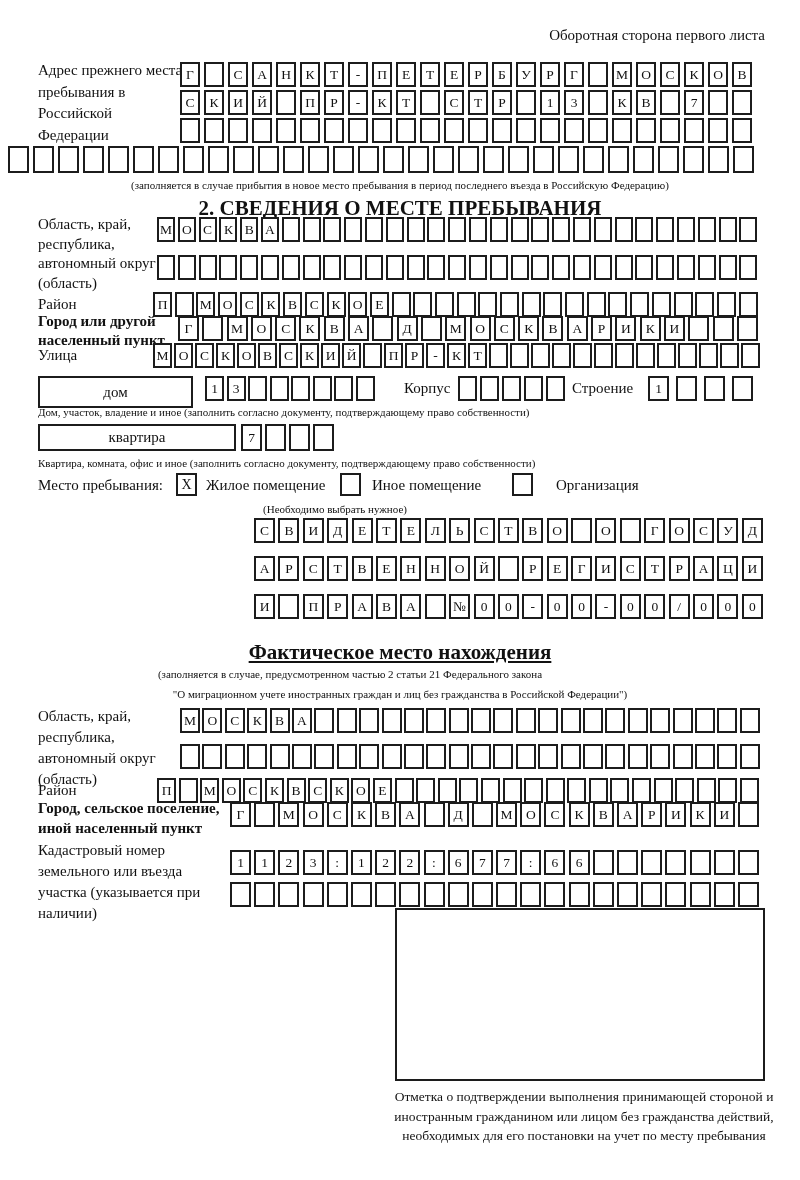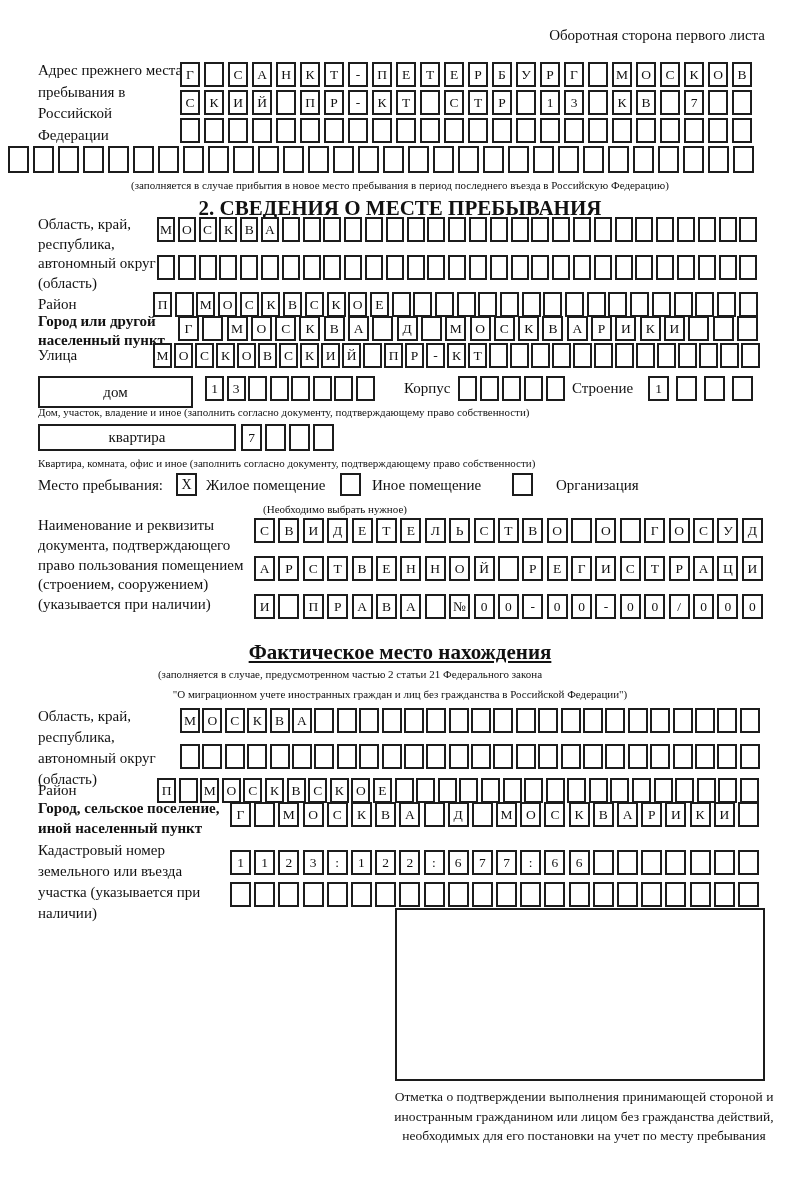--- a/index.html
+++ b/index.html
@@ -346,21 +346,20 @@
 
   <div class="lbl" style="left:38px;top:476px;">Место пребывания:</div>
   <div class="chk" style="left:176px;top:473px;">X</div>
   <div class="lbl" style="left:188px;top:476px;margin-left:18px;">Жилое помещение</div>
   <div class="chk" style="left:340px;top:473px;"></div>
   <div class="lbl" style="left:372px;top:476px;">Иное помещение</div>
   <div class="chk" style="left:512px;top:473px;"></div>
   <div class="lbl" style="left:556px;top:476px;text-align:center;">Организация</div>
   <div class="cap" style="left:190px;top:501px;width:290px;text-align:center;">(Необходимо выбрать нужное)</div>
 
-  <div class="lbl" style="left:38px;top:516px;width:212px;line-height:19.8px;">Наименование и реквизиты документа, подтверждающего право пользования помещением (строением, сооружением) (указывается при наличии)</div>
   <div class="row" style="left:254px;top:518px;--w:21px;--g:3.4px;">
       <span class="cell">С</span>
       <span class="cell">В</span>
       <span class="cell">И</span>
       <span class="cell">Д</span>
       <span class="cell">Е</span>
       <span class="cell">Т</span>
       <span class="cell">Е</span>
       <span class="cell">Л</span>
       <span class="cell">Ь</span>

